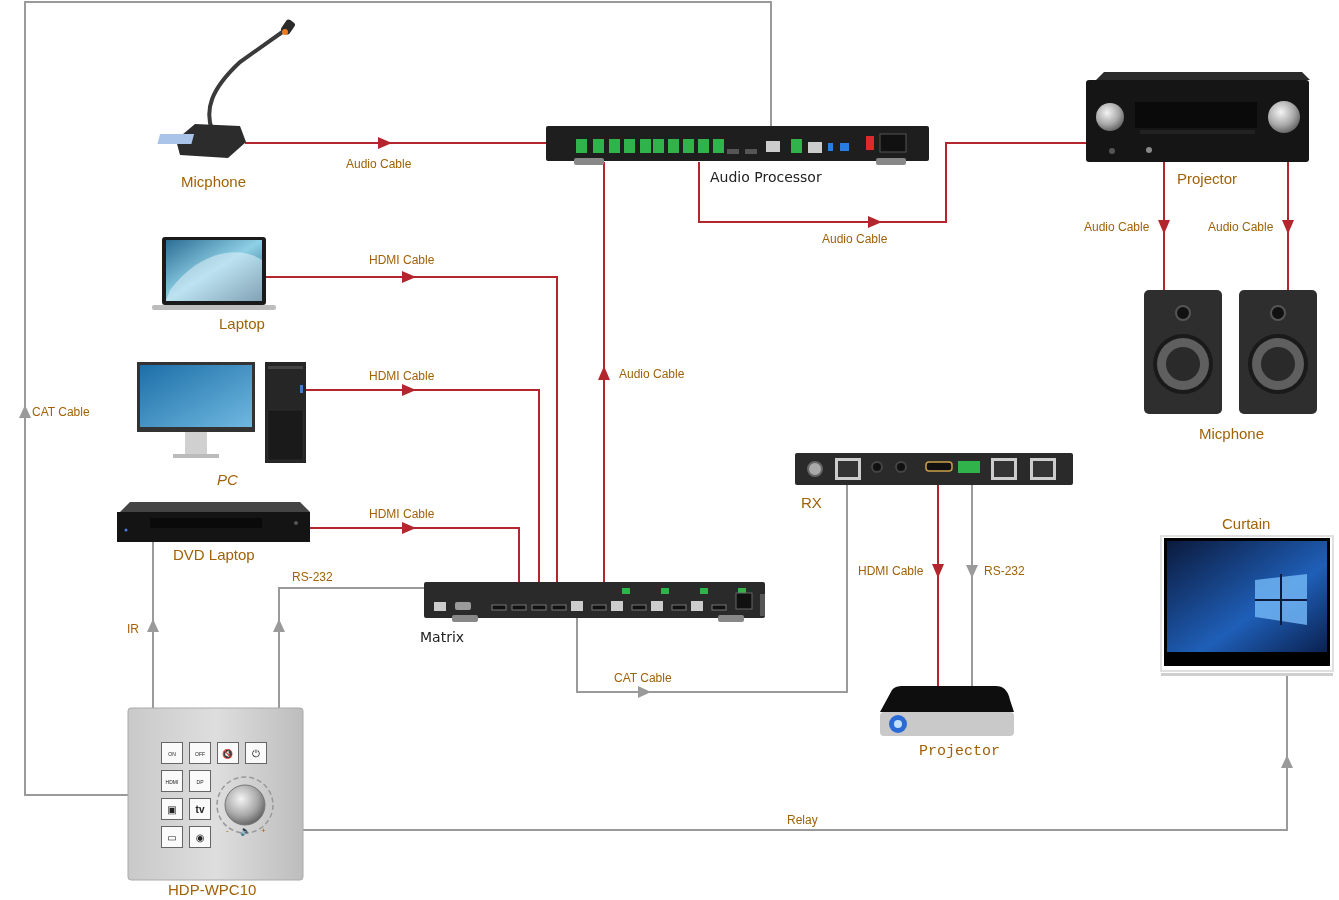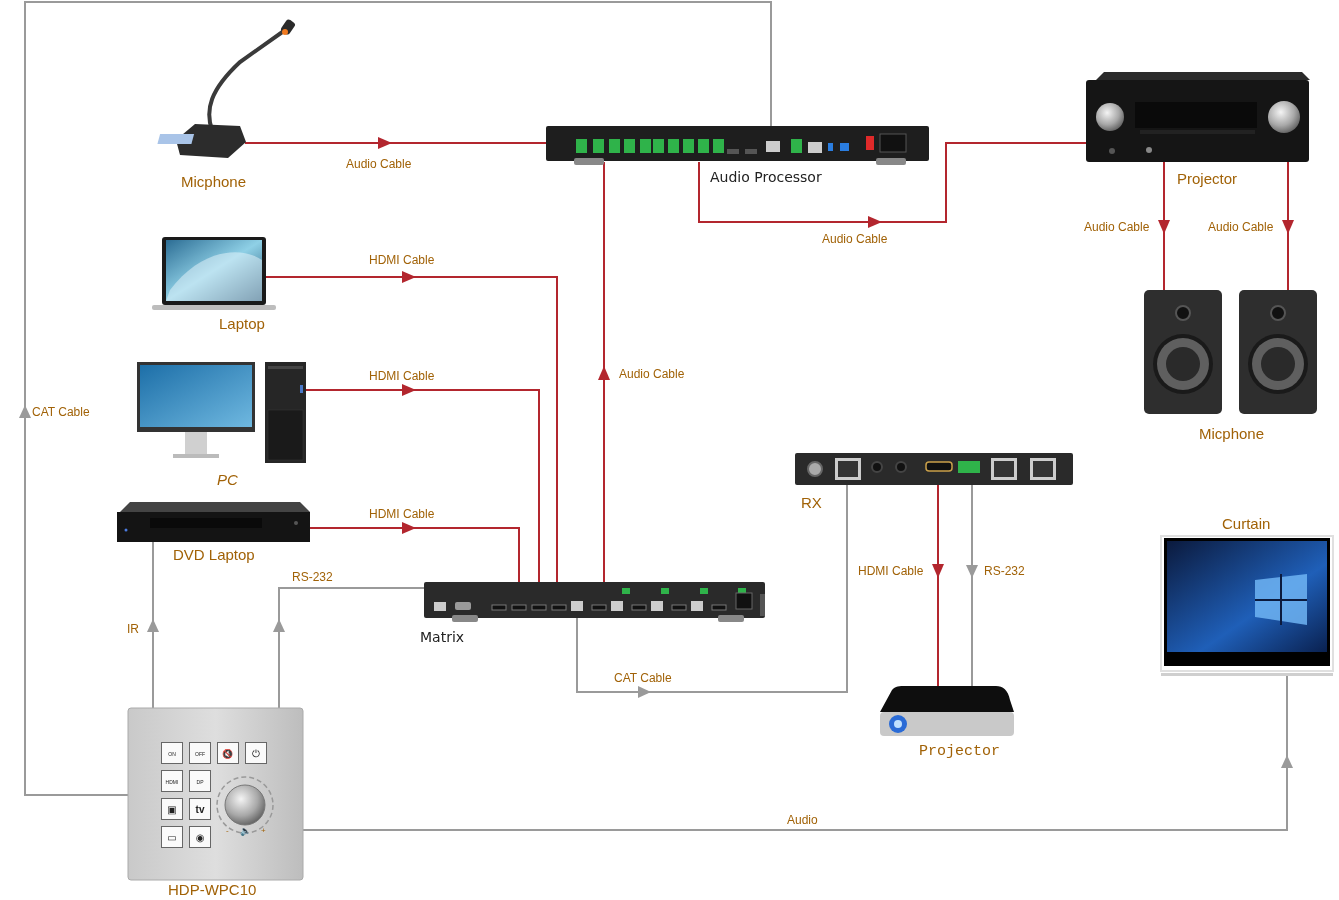--- a/index.html
+++ b/index.html
@@ -281,13 +281,13 @@
 <span class="lbl cable-label" style="left:369px;top:253px;">HDMI Cable</span>
 <span class="lbl cable-label" style="left:369px;top:369px;">HDMI Cable</span>
 <span class="lbl cable-label" style="left:369px;top:507px;">HDMI Cable</span>
 <span class="lbl cable-label" style="left:619px;top:367px;">Audio Cable</span>
 <span class="lbl cable-label" style="left:32px;top:405px;">CAT Cable</span>
 <span class="lbl cable-label" style="left:127px;top:622px;">IR</span>
 <span class="lbl cable-label" style="left:292px;top:570px;">RS-232</span>
 <span class="lbl cable-label" style="left:614px;top:671px;">CAT Cable</span>
 <span class="lbl cable-label" style="left:858px;top:564px;">HDMI Cable</span>
 <span class="lbl cable-label" style="left:984px;top:564px;">RS-232</span>
-<span class="lbl cable-label" style="left:787px;top:813px;">Audio</span>
+<span class="lbl cable-label" style="left:787px;top:813px;">Relay</span>
 
 </body></html>

